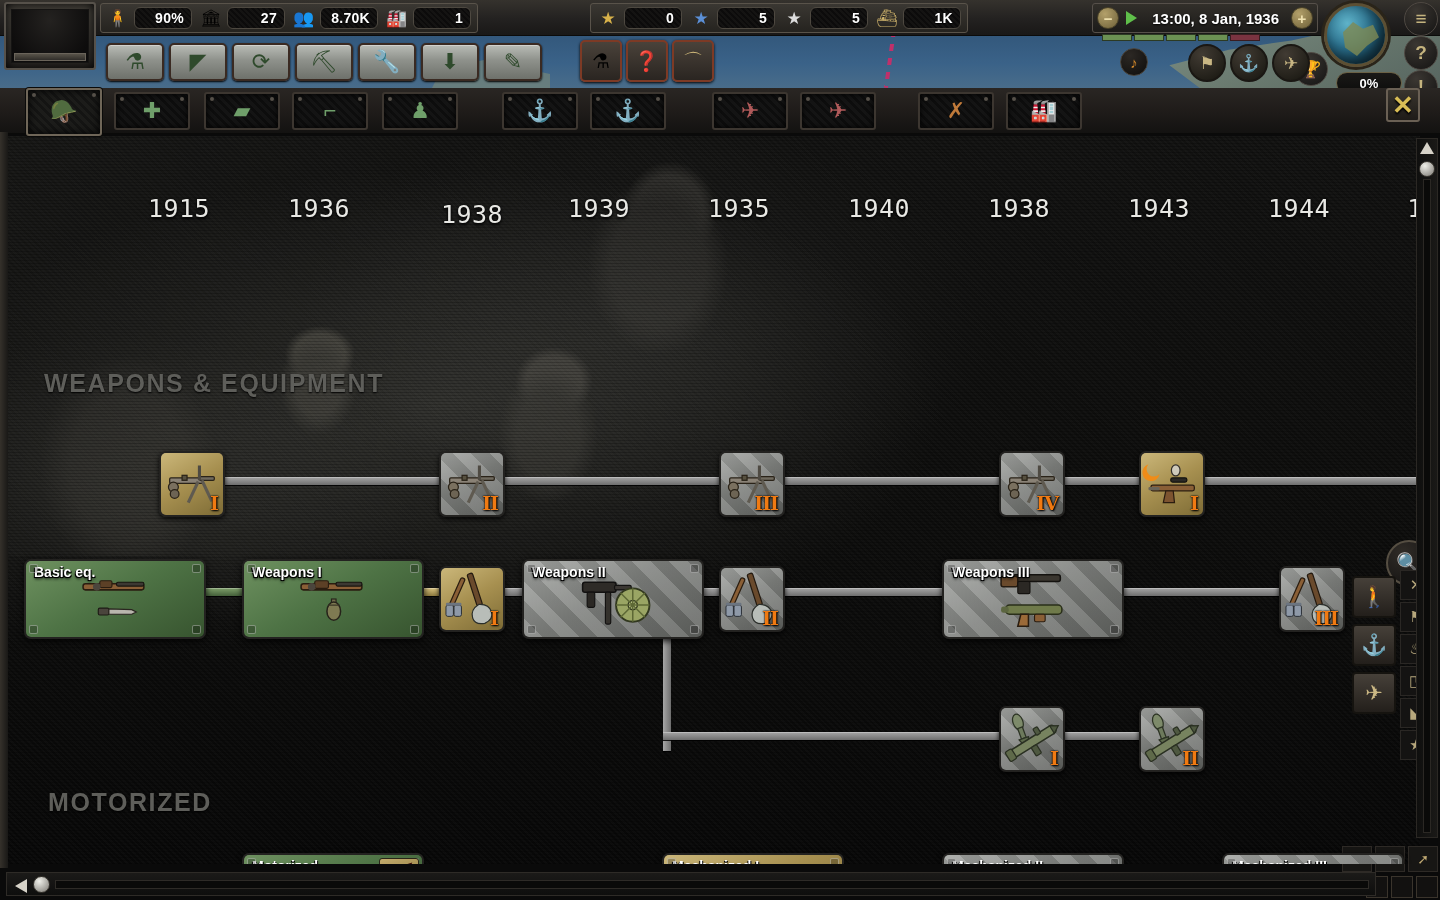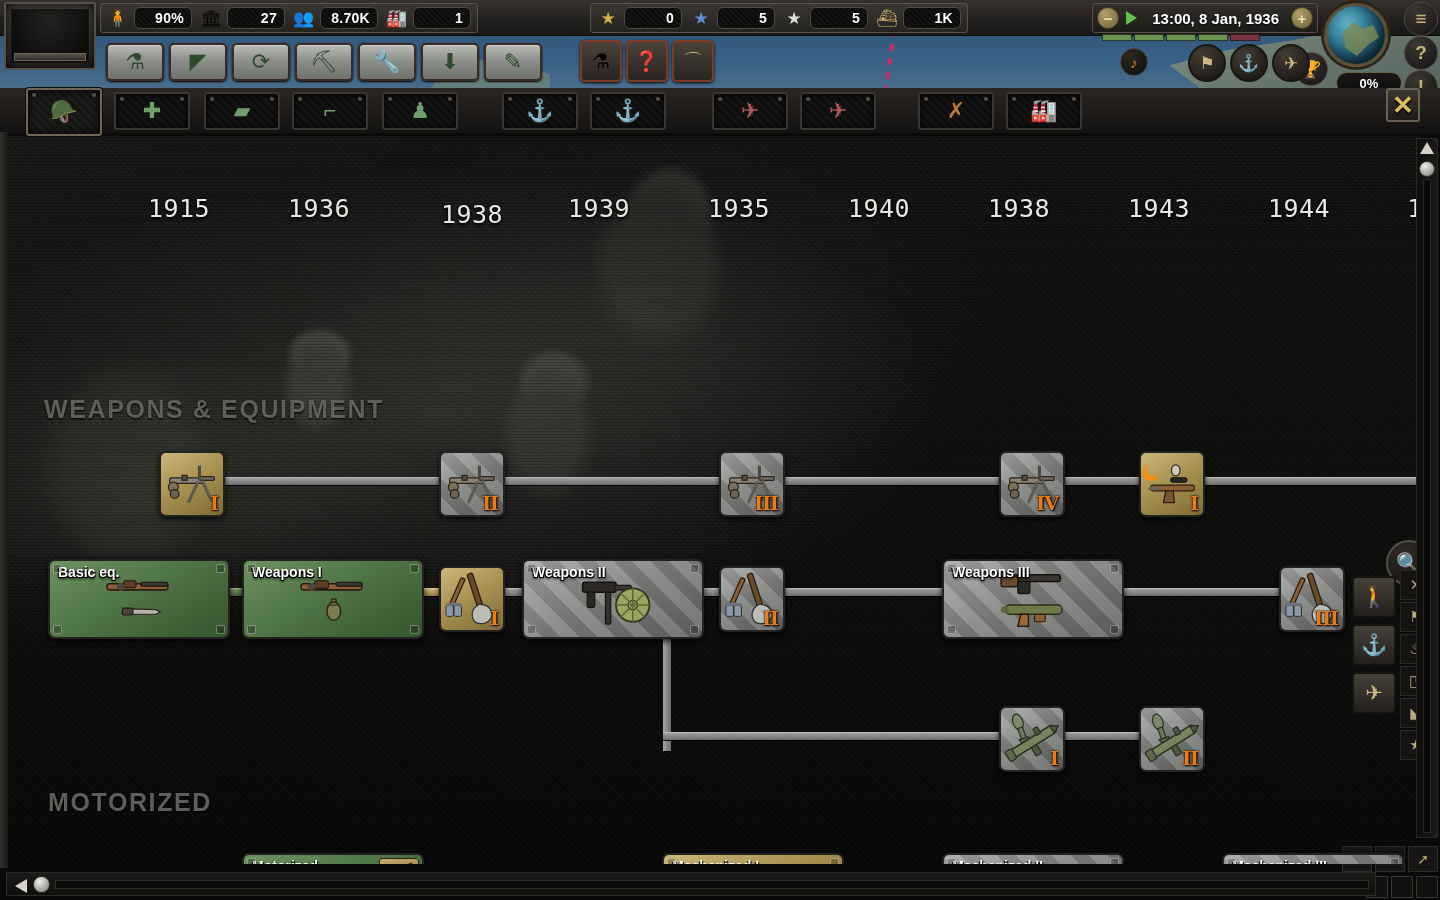--- a/index.html
+++ b/index.html
@@ -638,21 +638,21 @@
         <div class="year" style="left: 464px; margin-top: 6px;">1938</div>
         <div class="year" style="left: 591px;">1939</div>
         <div class="year" style="left: 731px;">1935</div>
         <div class="year" style="left: 871px;">1940</div>
         <div class="year" style="left: 1011px;">1938</div>
         <div class="year" style="left: 1151px; text-align: right;">1943</div>
         <div class="year" style="left: 1291px;">1944</div>
         <div class="year" style="left: 1407px;">1</div>
       </div>
     <div id="sections">
-        <div class="sec-head" style="left: 36px; top: 259px;">WEAPONS &amp; EQUIPMENT</div>
+        <div class="sec-head" style="left: 36px; top: 233px;">WEAPONS &amp; EQUIPMENT</div>
         <div class="sec-head" style="left: 40px; top: 652px;">MOTORIZED</div>
       </div>
     <div id="nodes">
         <div class="node st-avail" style="left: 151px; top: 315px;">
           <div class="face"></div>
           <div class="art">
             <svg viewBox="0 0 100 100" preserveAspectRatio="xMidYMid meet">
       <g stroke="#2a2318" stroke-width="2">
         <rect x="14" y="40" width="54" height="9" rx="2" fill="#8a8276"></rect>
         <rect x="62" y="38" width="24" height="6" rx="2" fill="#6f6a5e"></rect>
@@ -730,21 +730,21 @@
         <ellipse cx="56" cy="28" rx="7" ry="9" fill="#cfcabb" stroke="#35302a" stroke-width="2"></ellipse>
         <rect x="48" y="40" width="26" height="7" rx="3" fill="#2b2824" stroke="#15130f" stroke-width="2"></rect>
         <rect x="16" y="52" width="70" height="9" rx="3" fill="#8a5f36" stroke="#2a1d10" stroke-width="2"></rect>
         <rect x="12" y="55" width="18" height="5" rx="2" fill="#6a6458"></rect>
         <path d="M40 61 L36 80 L54 80 L52 61Z" fill="#7d5430" stroke="#2a1d10" stroke-width="2"></path>
       </g>
             </svg>
           </div>
           <span class="lvl">I</span>
         </div>
-        <div class="bigbox st-done" style="left: 40px; top: 423px;">
+        <div class="bigbox st-done" style="left: 16px; top: 423px;">
           <div class="face"></div>
           <div class="art">
             <svg viewBox="0 0 100 100" preserveAspectRatio="xMidYMid meet">
       <g>
         <rect x="8" y="30" width="80" height="8" rx="3" fill="#8a5f36" stroke="#2a1d10" stroke-width="2"></rect>
         <rect x="52" y="28" width="36" height="5" rx="2" fill="#3c3832" stroke="#17140f" stroke-width="1.5"></rect>
         <rect x="30" y="26" width="16" height="9" rx="2" fill="#5c4026" stroke="#2a1d10" stroke-width="1.5"></rect>
         <circle cx="26" cy="34" r="5" fill="#4b453c"></circle>
         <g transform="translate(28,58)">
           <rect x="0" y="4" width="14" height="9" rx="2" fill="#4a443c" stroke="#1d1a15" stroke-width="1.5"></rect>

